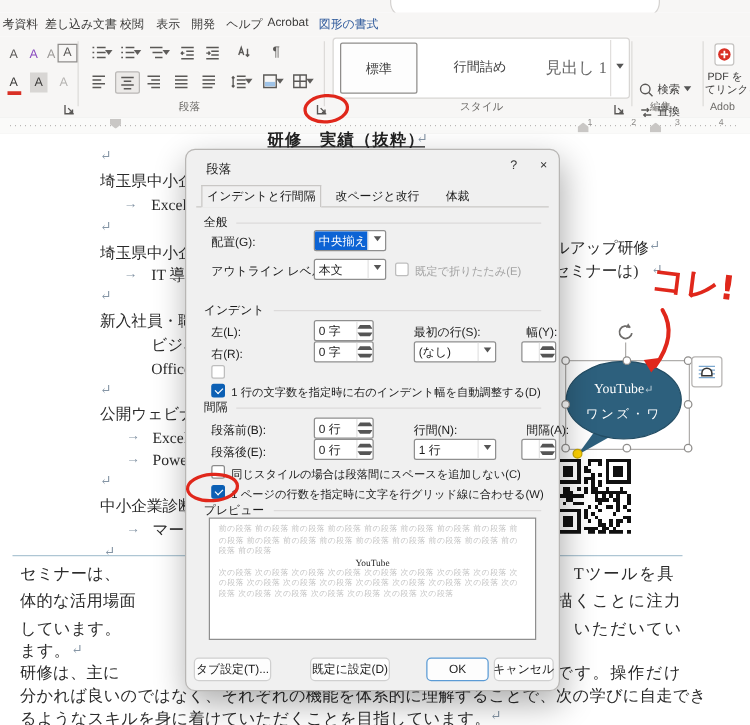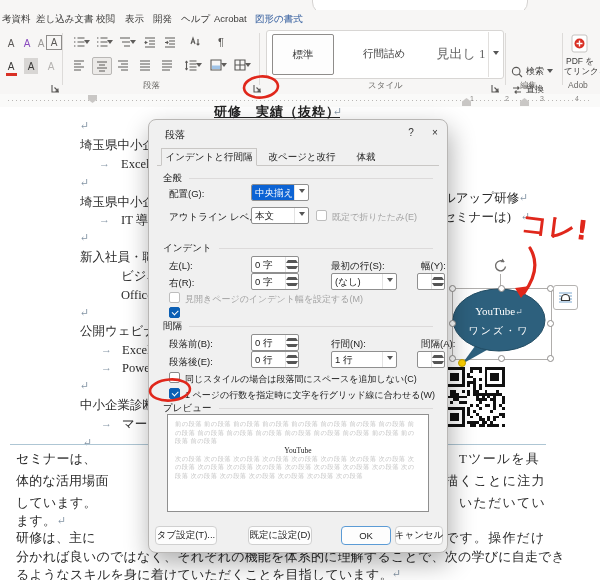--- a/index.html
+++ b/index.html
@@ -687,22 +687,22 @@
             <div class="tri-su"></div>
           </div>
           <div>
             <div class="tri-sd"></div>
           </div>
         </div>
       </div>
       <div class="chk dis" style="left: 167px; top: 90px;"></div>
       <div class="chklabel dis" style="left: 183px; top: 91px;">既定で折りたたみ(E)</div>
       <div class="chk dis" style="left: 20px; top: 172px;"></div>
-      <div class="chklabel dis" style="left: 36px; top: 173px;">見開きページのインデント幅を設定する(M)</div>
       <div class="chk on" style="left: 20px; top: 187px;"></div>
+      <div class="chklabel" style="left: 36px; top: 188px;">1 行の文字数を指定時に右のインデント幅を自動調整する(D)</div>
       <div class="chk" style="left: 20px; top: 252px;"></div>
       <div class="chklabel" style="left: 36px; top: 253px;">同じスタイルの場合は段落間にスペースを追加しない(C)</div>
       <div class="chk on" style="left: 20px; top: 268px;"></div>
       <div class="chklabel" style="left: 36px; top: 269px;">1 ページの行数を指定時に文字を行グリッド線に合わせる(W)</div>
       <div class="dbtn" style="left: 6px; top: 406px; width: 62px;">タブ設定(T)...</div>
       <div class="dbtn" style="left: 99px; top: 406px; width: 64px;">既定に設定(D)</div>
       <div class="dbtn primary" style="left: 192px; top: 406px; width: 50px;">OK</div>
       <div class="dbtn" style="left: 246px; top: 406px; width: 48px;">キャンセル</div>
     </div>
 

